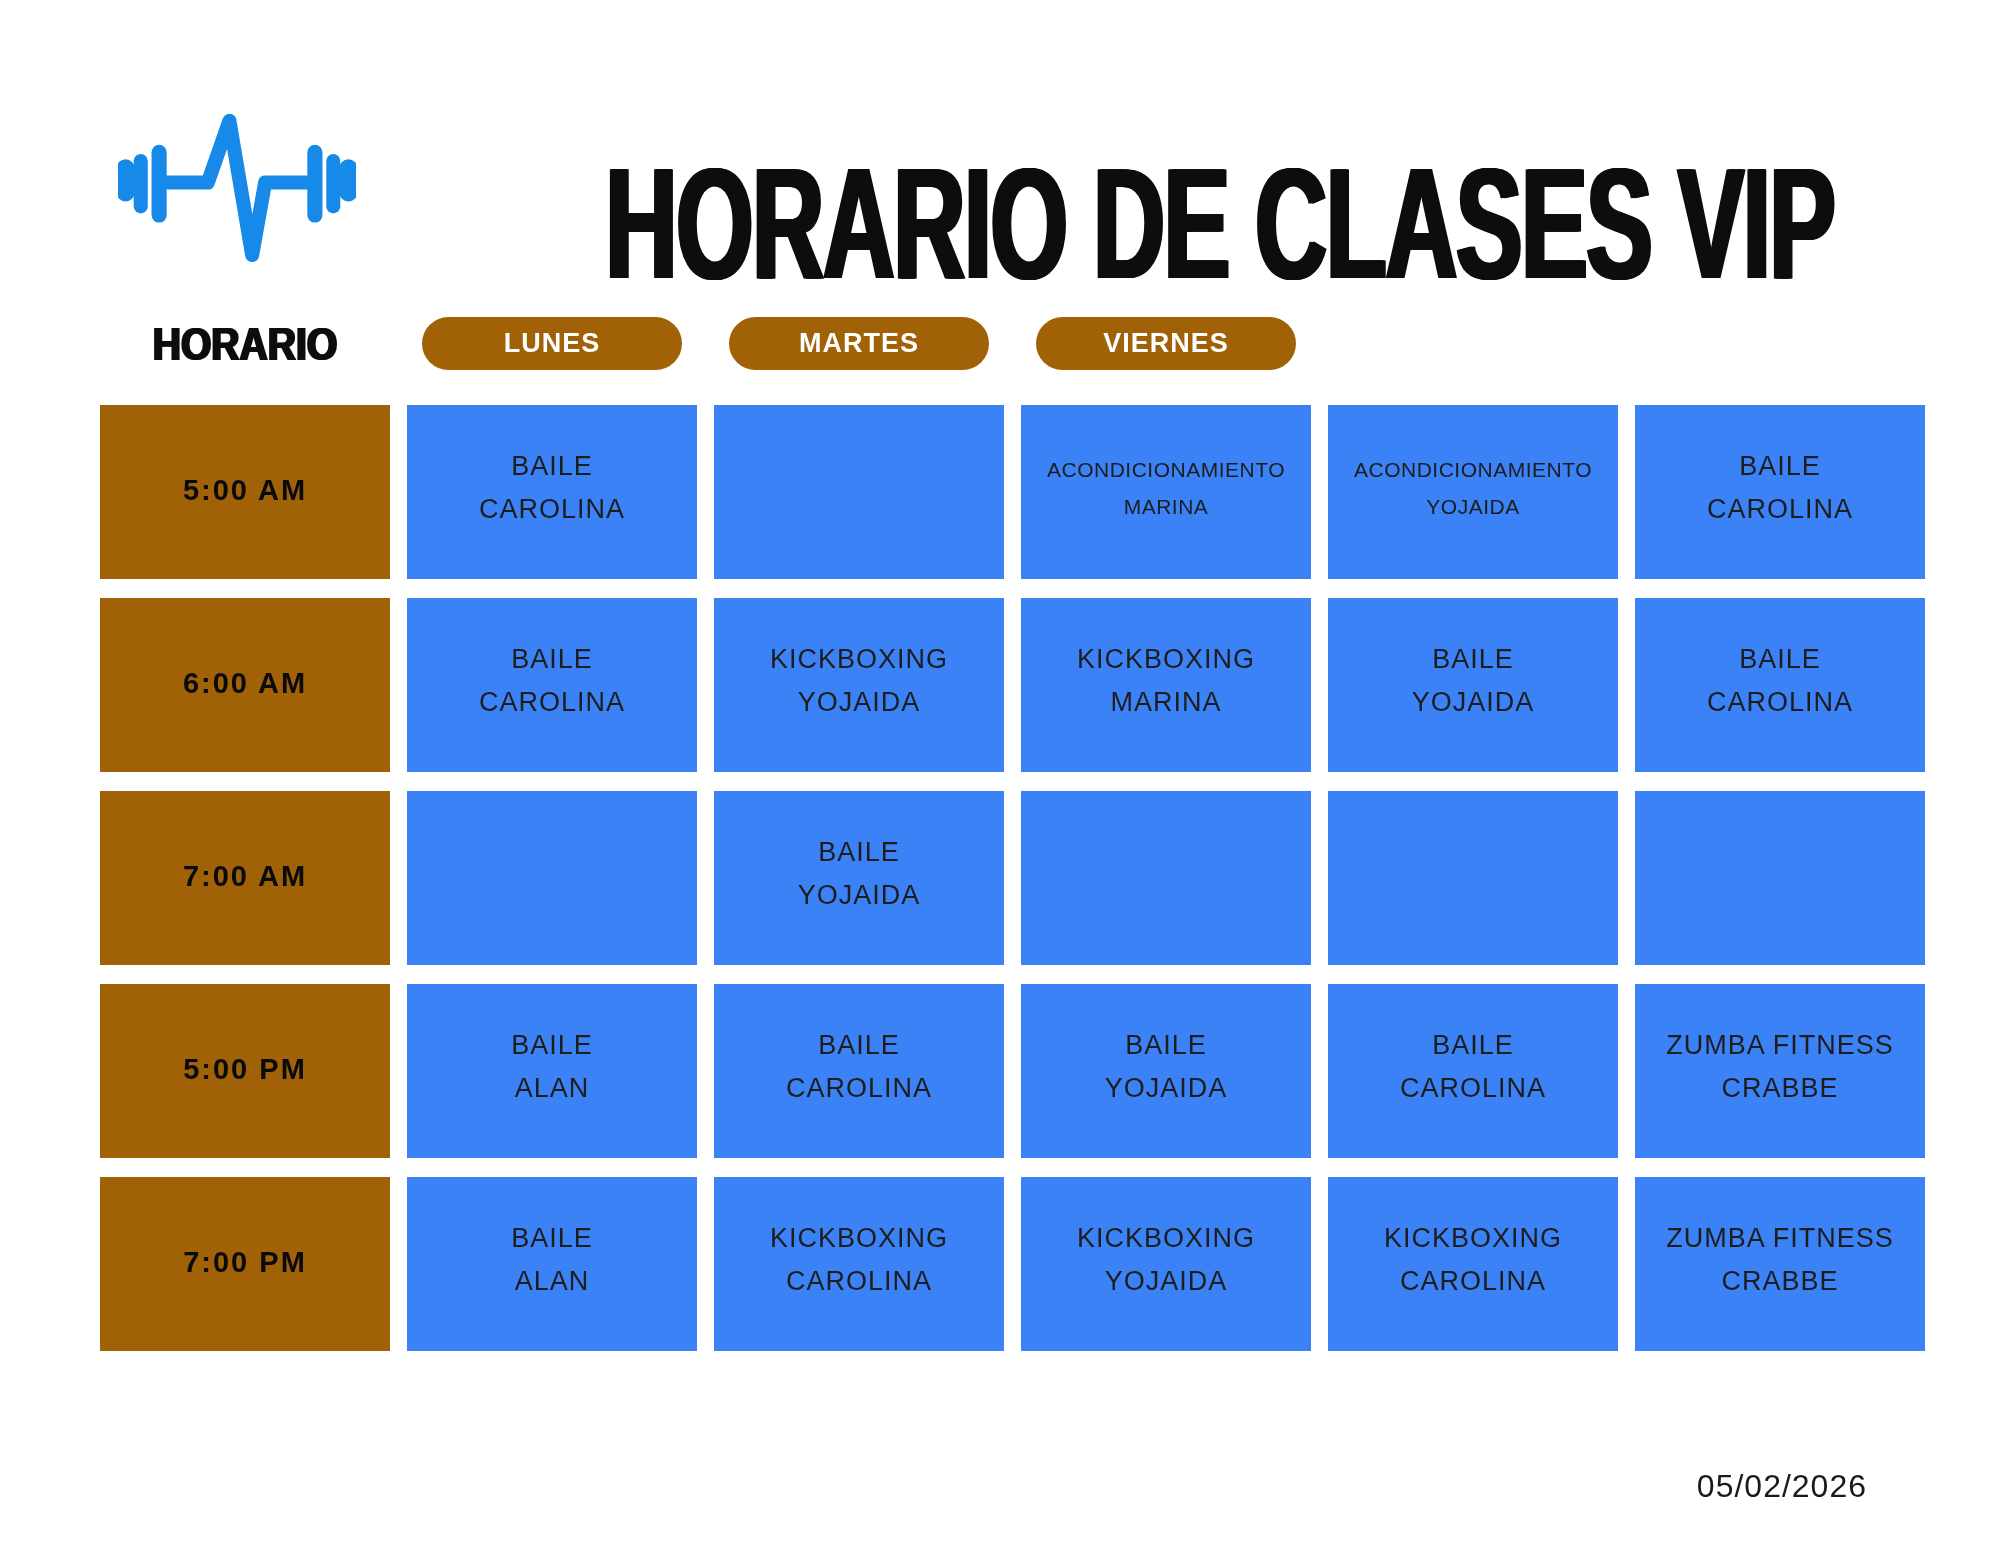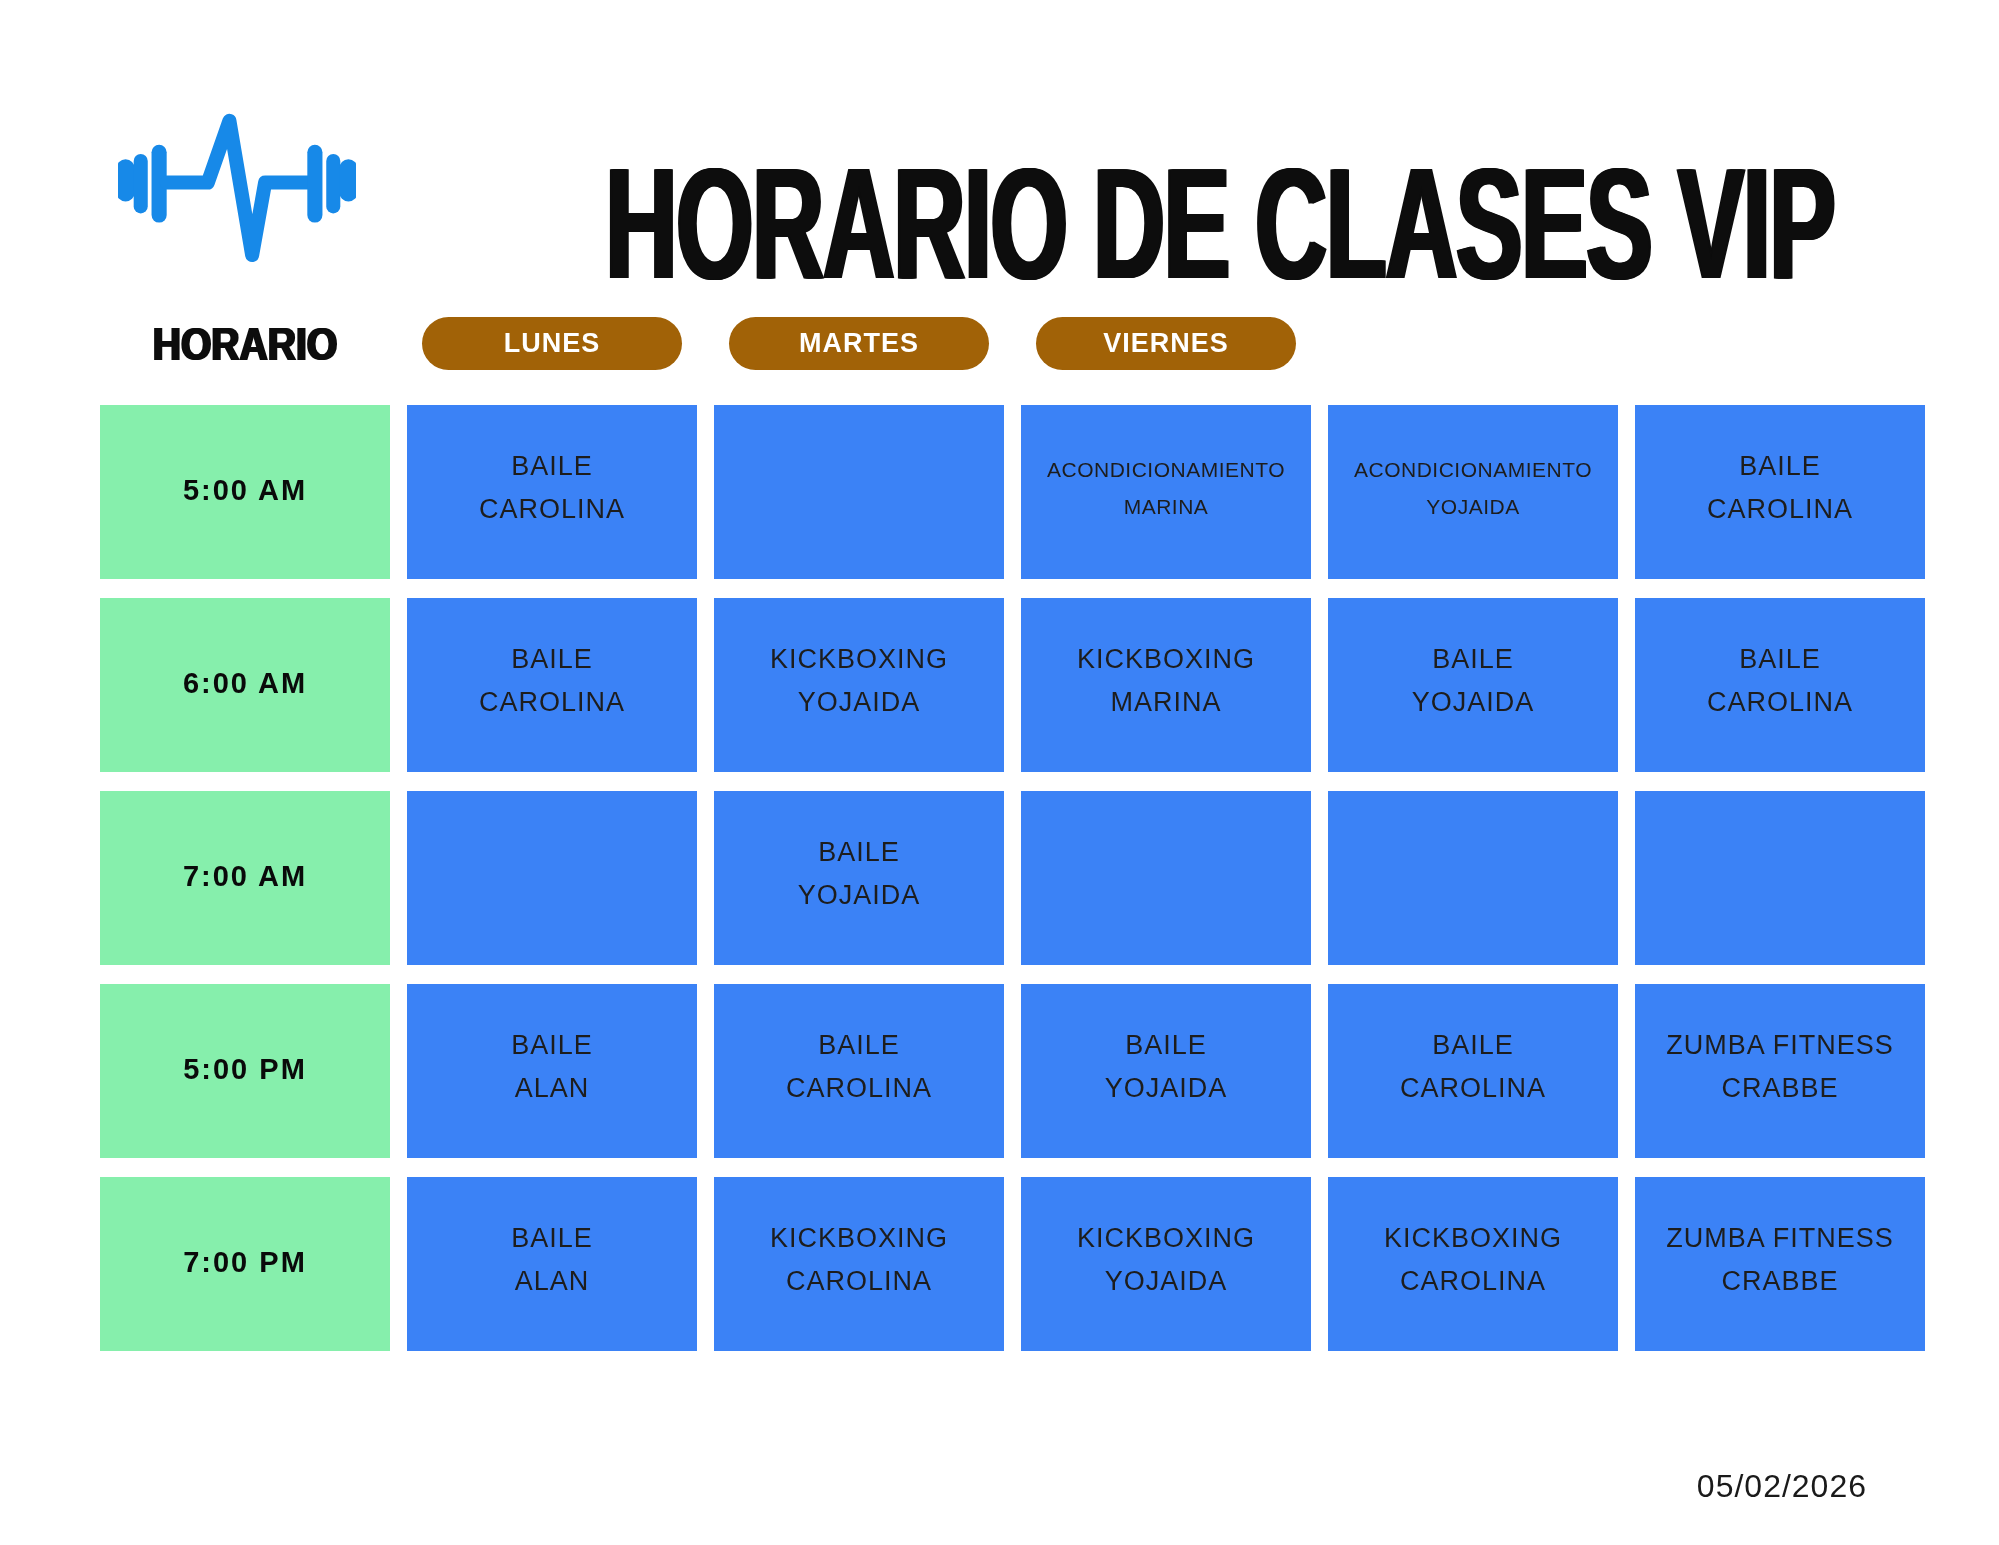--- a/index.html
+++ b/index.html
@@ -47,21 +47,21 @@
     display:grid;grid-template-columns:repeat(6,290px);
     grid-template-rows:repeat(5,174px);gap:19px 17px;
   }
   .cell{
     background:#3b82f6;box-sizing:border-box;
     display:flex;flex-direction:column;align-items:center;justify-content:center;
     gap:13px;padding:6px 10px 14px 10px;text-align:center;
     font-size:27px;letter-spacing:1px;color:#1d1d1d;line-height:1.1;
   }
   .cell.time{
-    background:#86efac;color:#0a0a0a;
+    background:#a16207;color:#0a0a0a;
     font-weight:bold;font-size:29px;letter-spacing:2px;
     gap:0;padding-bottom:8px;
   }
   .cell.small{font-size:21px;letter-spacing:0.5px}
 
   
   #date{right:132px;top:1468px;font-size:32px;letter-spacing:1px;color:#1a1a1a}
 </style>
 </head>
 <body>

